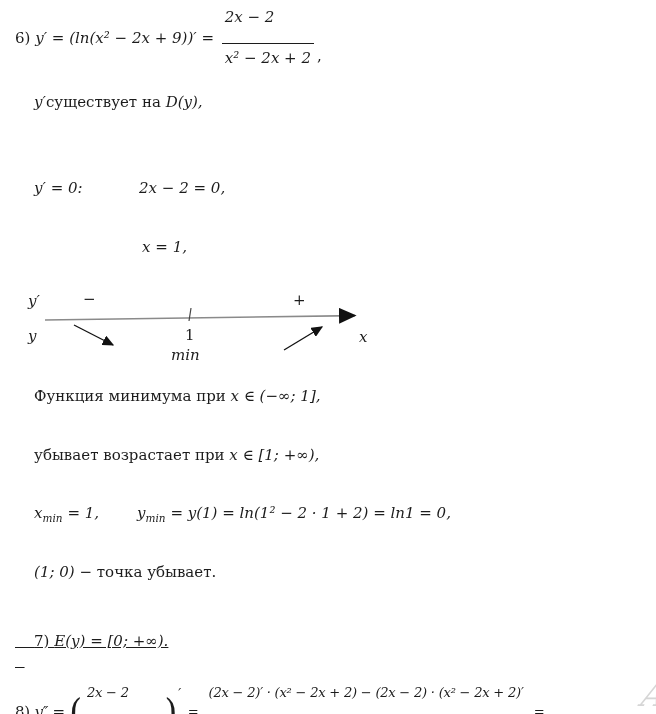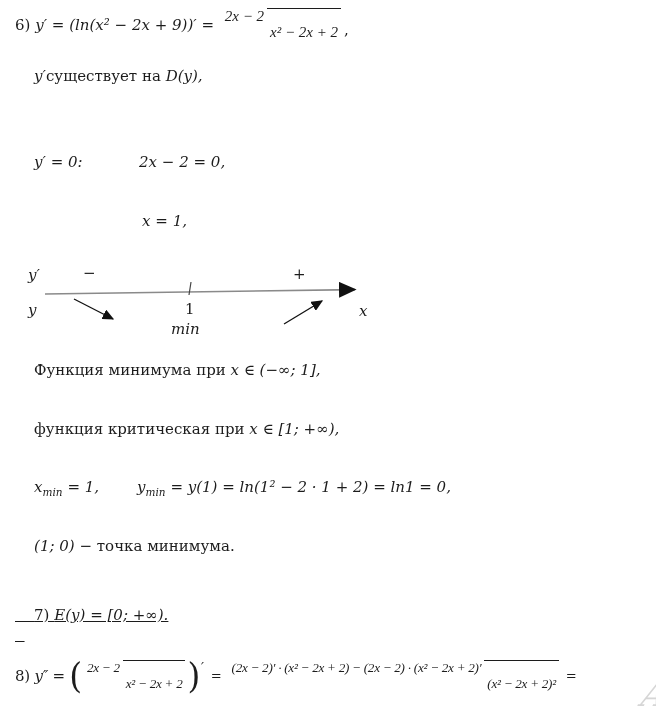--- a/index.html
+++ b/index.html
@@ -5,23 +5,23 @@
   html,body{margin:0;padding:0;}
   body{width:656px;height:714px;background:#ffffff;overflow:hidden;position:relative;
        font-family:"DejaVu Serif",serif;color:#1c1c1c;}
   .page{padding:6px 0 0 15px;}
   .line{font-size:15px;line-height:19.5px;white-space:pre-wrap;}
   .m{font-style:italic;}
   .t{font-style:normal;}
   .sub{font-size:10.5px;font-style:italic;line-height:1;vertical-align:-4px;}
   .eqrow{display:flex;align-items:center;font-size:15px;white-space:pre-wrap;}
   .eqrow>span{white-space:pre-wrap;}
-  .frac{display:inline-flex;flex-direction:row;text-align:center;margin:0 3px;font-style:italic;font-family:Liberation Serif, serif;}
+  .frac{display:inline-flex;flex-direction:column;text-align:left;margin:0 3px;font-style:italic;}
   .frac .num{padding:0 3px 1px;}
-  .frac .den{border-top:1.2px solid #1c1c1c;padding:15px 3px 0;}
+  .frac .den{border-top:1.2px solid #1c1c1c;padding:5px 3px 0;margin-top:16px;}
   .eq8{font-size:13.1px;letter-spacing:-0.25px;}
   .eq8 .frac{margin:0 2px;}
   .bigp{display:inline-block;font-size:33px;font-weight:400;line-height:1;transform:scaleY(1.08);font-style:normal;}
   .supp{align-self:flex-start;padding-top:1px;font-size:13px;margin:0 2px 0 1px;font-style:italic;}
   .fcomma{align-self:flex-end;padding-bottom:2px;}
   .eqsign{margin:0 5px;font-style:normal;}
   .sp38{display:inline-block;width:38px;}
   .lhsbox1{display:inline-block;width:105px;margin-top:28px;}
   .ind108{margin-left:108px;}
   svg text{fill:#1c1c1c;font-family:"DejaVu Serif",serif;font-size:15px;}
@@ -74,27 +74,27 @@
     <text class="it" x="344" y="53">x</text>
     <text class="it" x="156" y="71">min</text>
     <line x1="59" y1="36" x2="98" y2="56" stroke="#111" stroke-width="1.3" marker-end="url(#ah)"></line>
     <line x1="269" y1="61" x2="307" y2="38" stroke="#111" stroke-width="1.3" marker-end="url(#ah)"></line>
   </svg>
 
   <div class="line" style="margin-top:3px;">
     <span class="t">Функция минимума при </span><span class="m">x ∈ (−∞; 1],</span>
   </div>
   <div class="line">
-    <span class="t">функция критическая при </span><span class="m">x ∈ [1; +∞),</span>
+    <span class="t">убывает возрастает при </span><span class="m">x ∈ [1; +∞),</span>
   </div>
   <div class="line">
     <span class="m">x</span><span class="sub">min</span><span class="m"> = 1,</span><span class="sp38"></span><span class="m">y</span><span class="sub">min</span><span class="m"> = y(1) = ln(1² − 2 · 1 + 2) = ln1 = 0,</span>
   </div>
   <div class="line">
-    <span class="m">(1; 0) − </span><span class="t">точка минимума.</span>
+    <span class="m">(1; 0) − </span><span class="t">точка убывает.</span>
   </div>
 
   <div class="line" style="margin-top:11px;text-decoration:underline;">
     <span class="t">7) </span><span class="m">E(y) = [0; +∞).</span>
   </div>
 
   <div class="eqrow eq8" style="margin-top:14px;">
     <span class="t" style="font-size:15px;">8) </span>
     <span class="m" style="font-size:15px;">y″ = </span>
     <span class="bigp">(</span>

